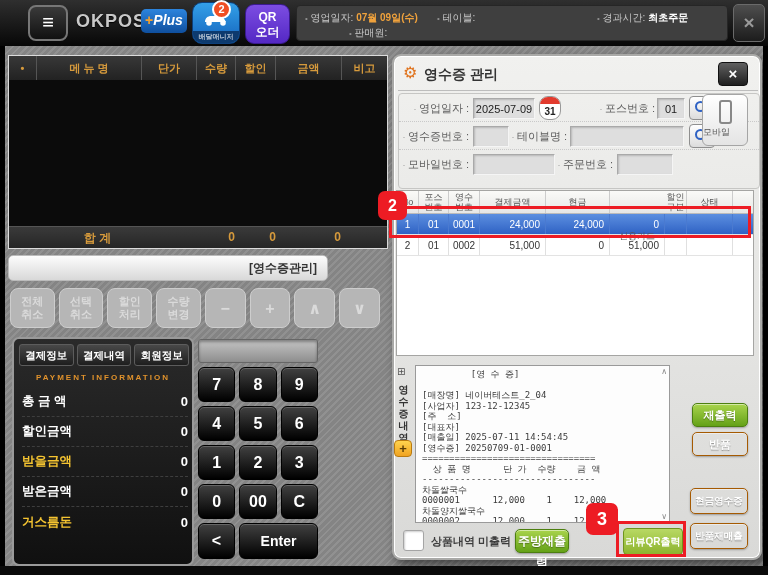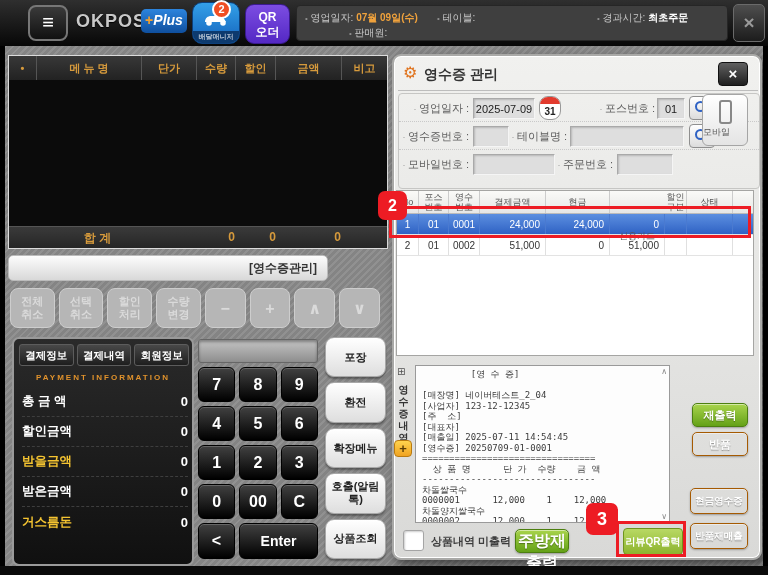--- a/index.html
+++ b/index.html
@@ -249,28 +249,20 @@
     <div class="key">3</div>
     <div class="key">0</div>
     <div class="key">00</div>
     <div class="key">C</div>
   </div>
   <div class="abs kp-bottom">
     <div class="key key-back">&lt;</div>
     <div class="key key-enter">Enter</div>
   </div>
 
-  <div class="abs side-col">
-    <div class="side-btn">포장</div>
-    <div class="side-btn">환전</div>
-    <div class="side-btn">확장메뉴</div>
-    <div class="side-btn">호출(알림
-톡)</div>
-    <div class="side-btn">상품조회</div>
-  </div>
 
   <div class="abs dialog">
     <span class="gear">⚙</span>
     <div class="dlg-title">영수증 관리</div>
     <div class="dlg-close"><span>×</span></div>
     <div class="dlg-sep"></div>
 
     <div class="form-box">
       <div class="form-row" style="top:0;">
         <span class="lbl" style="left:4px; width:66px;"><span class="dot">· </span><span>영업일자 :</span></span>
@@ -378,21 +370,21 @@
       <span class="scr-dn">∨</span>
     </div>
 
     <div class="abs btn-green" style="left:298px; top:347px; width:56px; height:24px; font-size:11px; line-height:22px;">재출력</div>
     <div class="abs btn-orange" style="left:298px; top:376px; width:56px; height:24px; font-size:11px; line-height:22px;">반품</div>
     <div class="abs btn-orange" style="left:296px; top:432px; width:58px; height:26px; font-size:9.5px; line-height:24px;">현금영수증</div>
     <div class="abs btn-orange" style="left:296px; top:467px; width:58px; height:26px; font-size:9.5px; line-height:24px;">반품재매출</div>
 
     <div class="chk"></div>
     <div class="chk-lbl">상품내역 미출력</div>
-    <div class="abs btn-green" style="left:121px; top:473px; width:54px; height:24px; font-size:16px; line-height:22px;">주방재출력</div>
+    <div class="abs btn-green" style="left:121px; top:473px; width:54px; height:24px; font-size:12px; line-height:22px;">주방재출력</div>
     <div class="abs btn-lgreen" style="left:229px; top:472px; width:60px; height:27px; font-size:10px; line-height:25px;">리뷰QR출력</div>
   </div>
 
   <div class="ann-rect" style="left:389px; top:206px; width:362px; height:32px;"></div>
   <div class="ann-badge" style="left:378px; top:191px; width:29px; height:29px; font-size:16px; line-height:29px;">2</div>
   <div class="ann-rect" style="left:616px; top:521px; width:70px; height:36px;"></div>
   <div class="ann-badge" style="left:586px; top:503px; width:32px; height:32px; font-size:18px; line-height:32px;">3</div>
 
   <div class="abs footer-bar"></div>
 </div>

